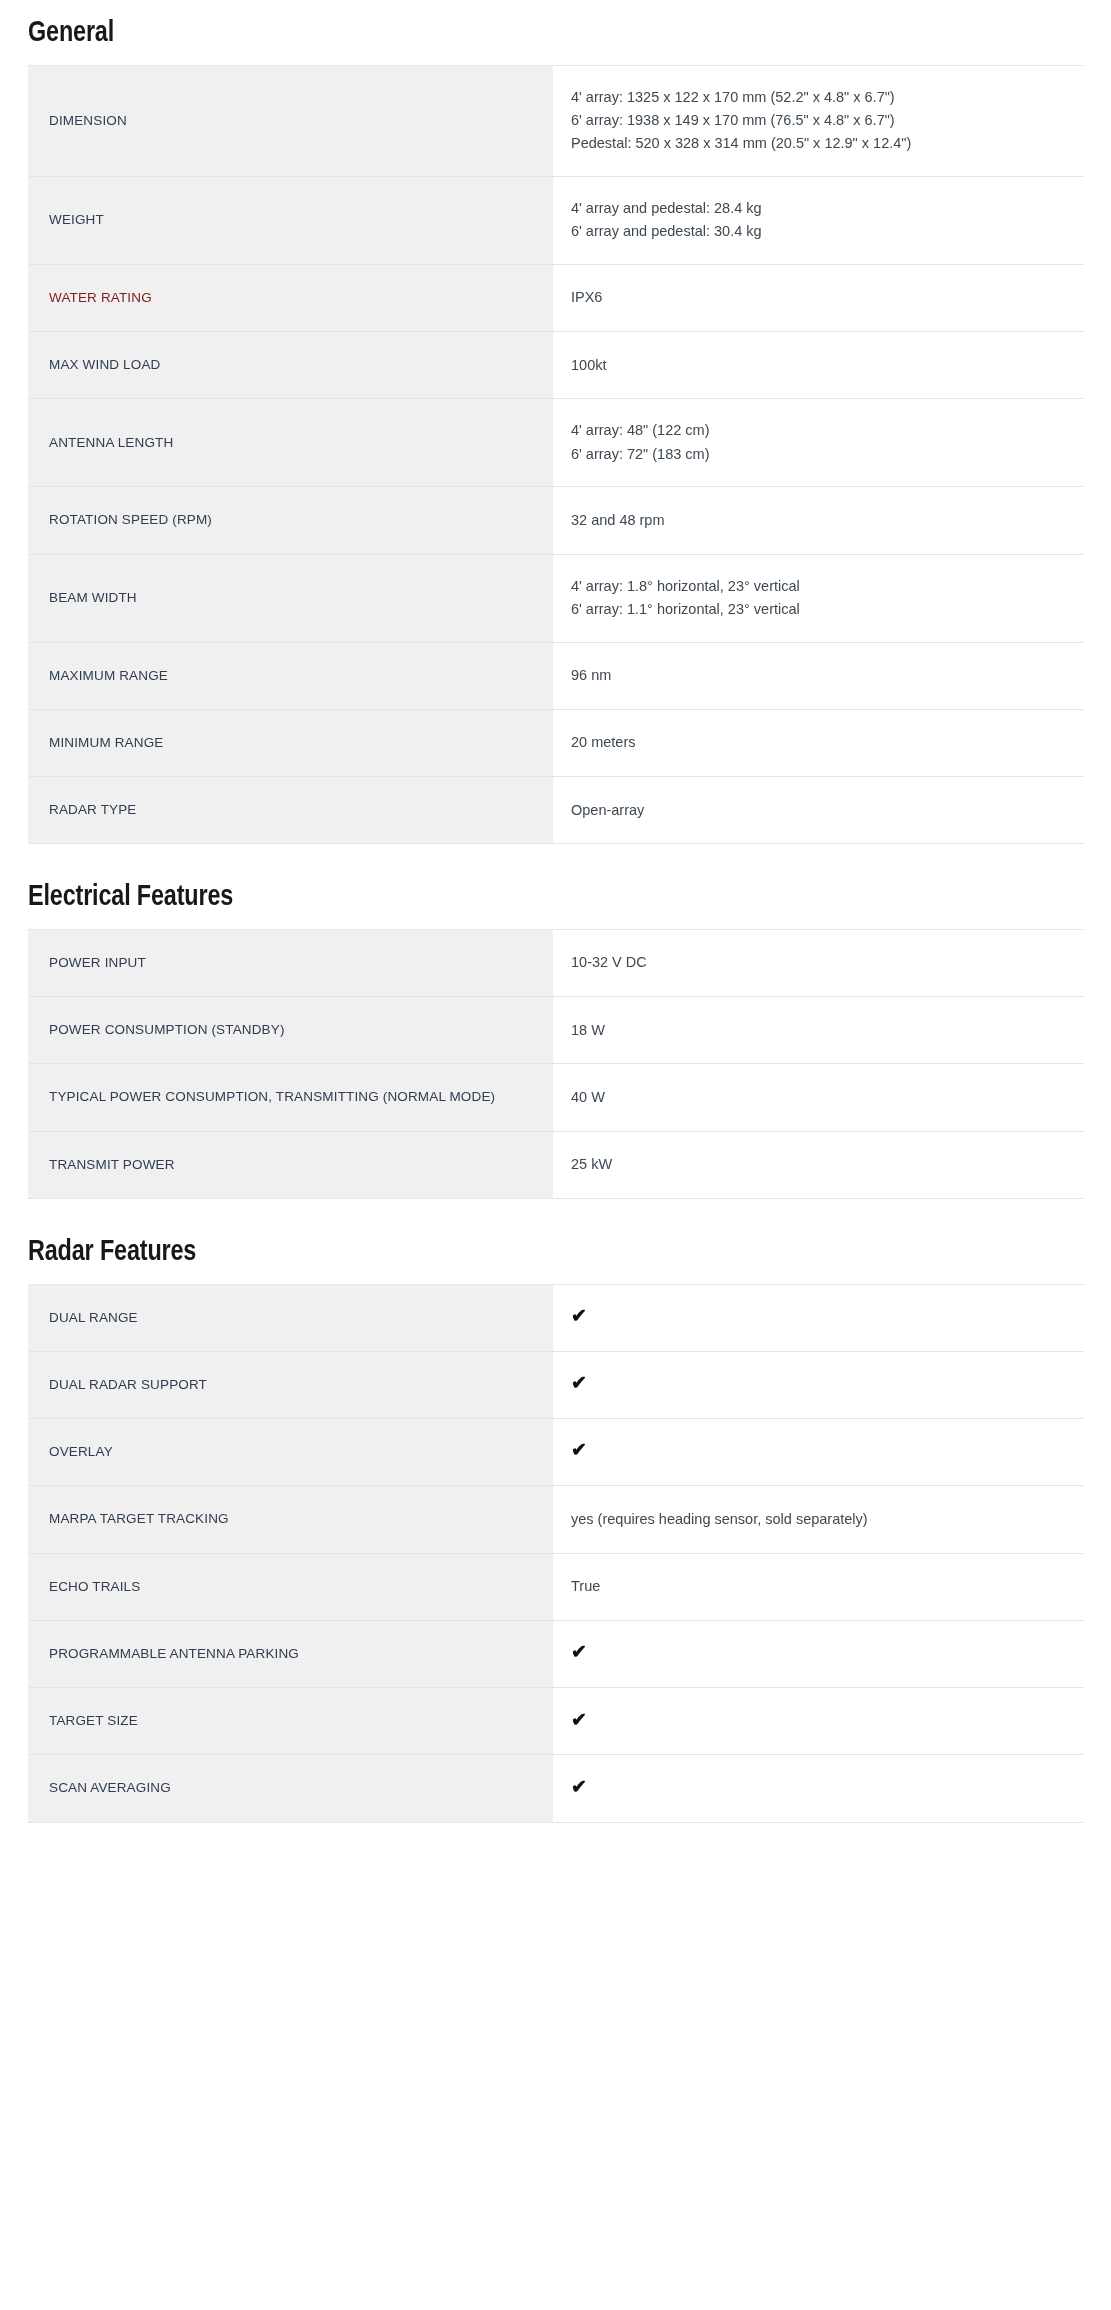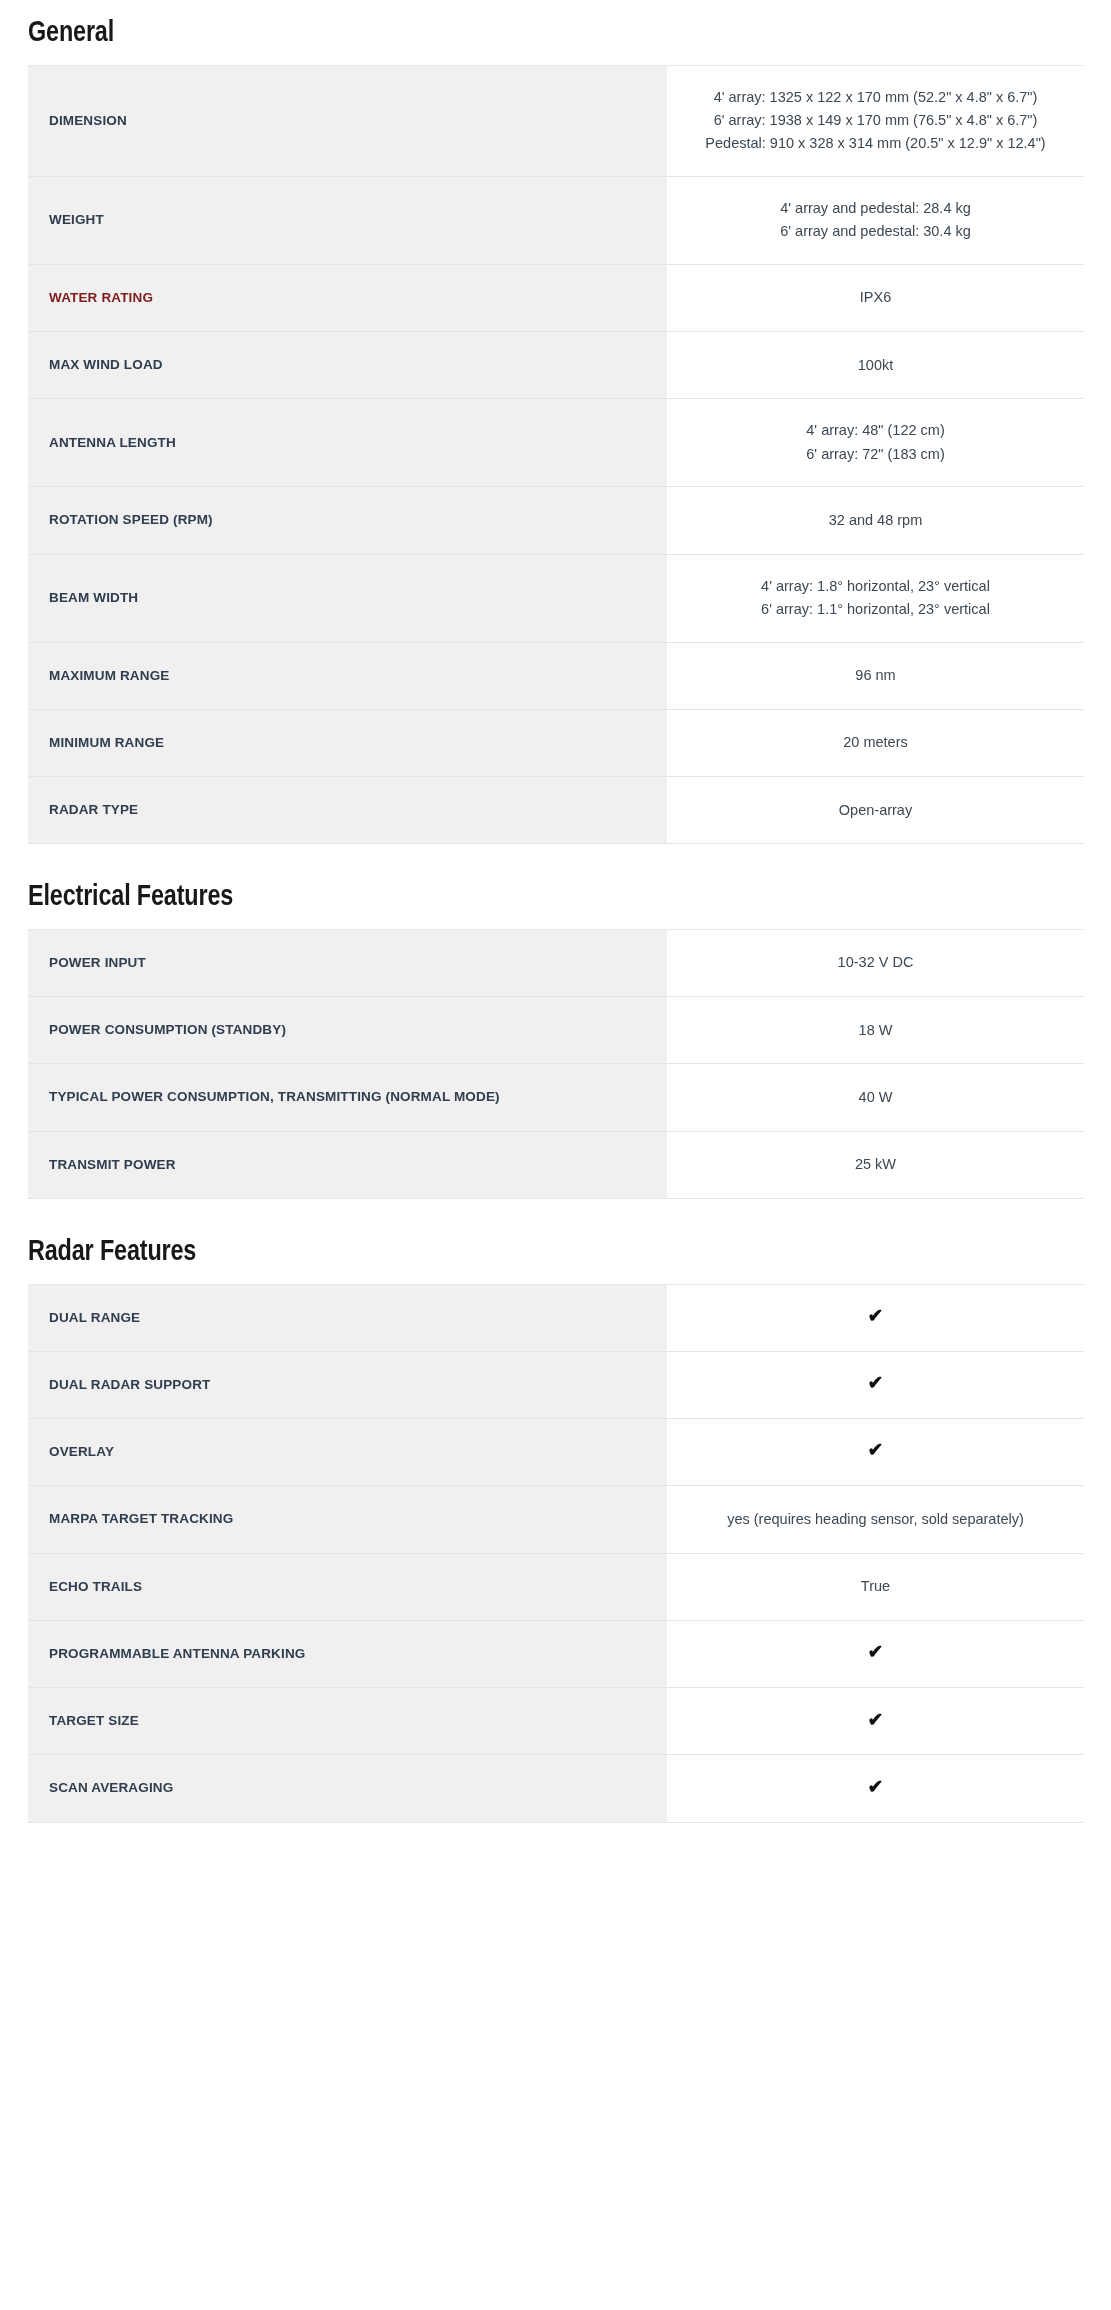--- a/index.html
+++ b/index.html
@@ -52,41 +52,41 @@
     border-top: 1px solid #e4e4e4;
   }
   .spec-row:first-child {
     border-top: 1px solid #e8e8e8;
   }
   .spec-row:last-child {
     border-bottom: 1px solid #e4e4e4;
   }
 
   .spec-label {
-    width: 639px;
+    width: 525px;
     background: #f0f0f0;
     vertical-align: middle;
     padding: 22px 20px 22px 21px;
     font-size: 13.5px;
-    font-weight: bold;
+    font-weight: normal;
     letter-spacing: 0.15px;
     line-height: 1.65;
     color: #2f3d4e;
     text-transform: uppercase;
   }
 
   .spec-label.is-link {
     color: #7f1d1d;
     cursor: pointer;
   }
 
   .spec-value {
     vertical-align: middle;
     padding: 20px 18px;
-    text-align: center;
+    text-align: left;
     font-size: 14.5px;
     line-height: 1.62;
     color: #3d4852;
     background: #ffffff;
   }
 
   .spec-value .line {
     display: block;
     white-space: nowrap;
   }
@@ -106,21 +106,21 @@
   <div id="sections-root">
       <div class="section">
         <h2 class="section-heading">General</h2>
         <table class="spec-table">
           <tbody>
             <tr class="spec-row">
               <td class="spec-label">DIMENSION</td>
               <td class="spec-value">
                 <span class="line">4' array: 1325 x 122 x 170 mm (52.2" x 4.8" x 6.7")</span>
                 <span class="line">6' array: 1938 x 149 x 170 mm (76.5" x 4.8" x 6.7")</span>
-                <span class="line">Pedestal: 910 x 328 x 314 mm (20.5" x 12.9" x 12.4")</span>
+                <span class="line">Pedestal: 520 x 328 x 314 mm (20.5" x 12.9" x 12.4")</span>
               </td>
             </tr>
             <tr class="spec-row">
               <td class="spec-label">WEIGHT</td>
               <td class="spec-value">
                 <span class="line">4' array and pedestal: 28.4 kg</span>
                 <span class="line">6' array and pedestal: 30.4 kg</span>
               </td>
             </tr>
             <tr class="spec-row">

